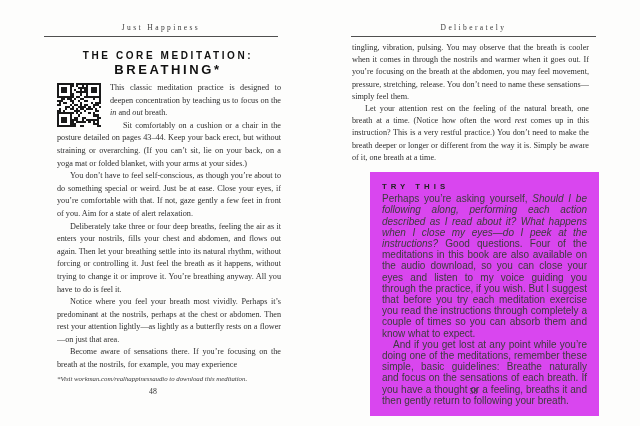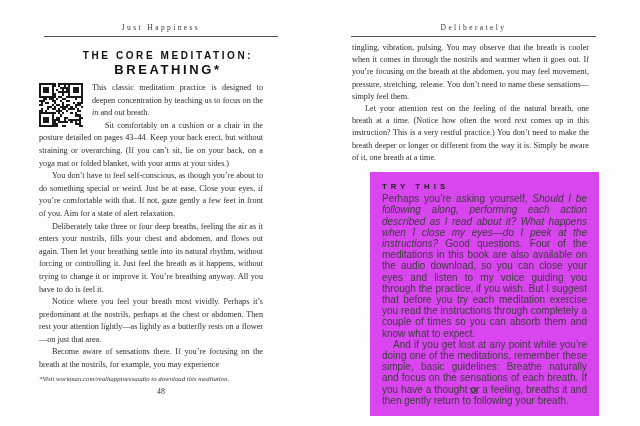--- a/index.html
+++ b/index.html
@@ -22,21 +22,21 @@
     position:absolute;left:50px;top:49px;width:236px;text-align:center;
     font-family:"Liberation Sans", sans-serif;font-weight:bold;
     font-size:10px;letter-spacing:2.6px;color:#111;line-height:14px;
   }
   .title .t2{font-size:13px;}
 
   .body-col p{margin:0;text-align:justify;}
   .body-col .indent{text-indent:13px;}
 
   .left-body{
-    position:absolute;left:39px;top:82px;width:224px;
+    position:absolute;left:57px;top:82px;width:224px;
     font-size:8.2px;line-height:12.6px;
   }
   .right-body{
     position:absolute;left:352px;top:42px;width:237px;
     font-size:8.2px;line-height:12.2px;
   }
 
   .qr{
     float:left;width:44px;height:44px;margin:1px 9px 5px 0;
   }
@@ -60,21 +60,21 @@
     text-align:center;font-weight:bold;font-size:9.3px;color:#1d1d1d;
     margin:3px 0 5px 0;letter-spacing:0.2px;
   }
   .try-box .body-col{font-size:10px;line-height:11.2px;}
   .try-box .body-col p{text-align:justify;}
   .try-box .body-col .indent{text-indent:11px;}
 
   .pagenum{
     position:absolute;top:387px;font-size:7.8px;text-align:center;color:#333;
   }
-  .pagenum-left{left:44px;width:234px;}
+  .pagenum-left{left:36px;width:234px;}
   .pagenum-right{left:351px;width:245px;}
 </style>
 </head>
 <body>
 
 <div class="hdr hdr-left">Just Happiness</div>
 <div class="rule rule-left"></div>
 <div class="hdr hdr-right">Deliberately</div>
 <div class="rule rule-right"></div>
 

